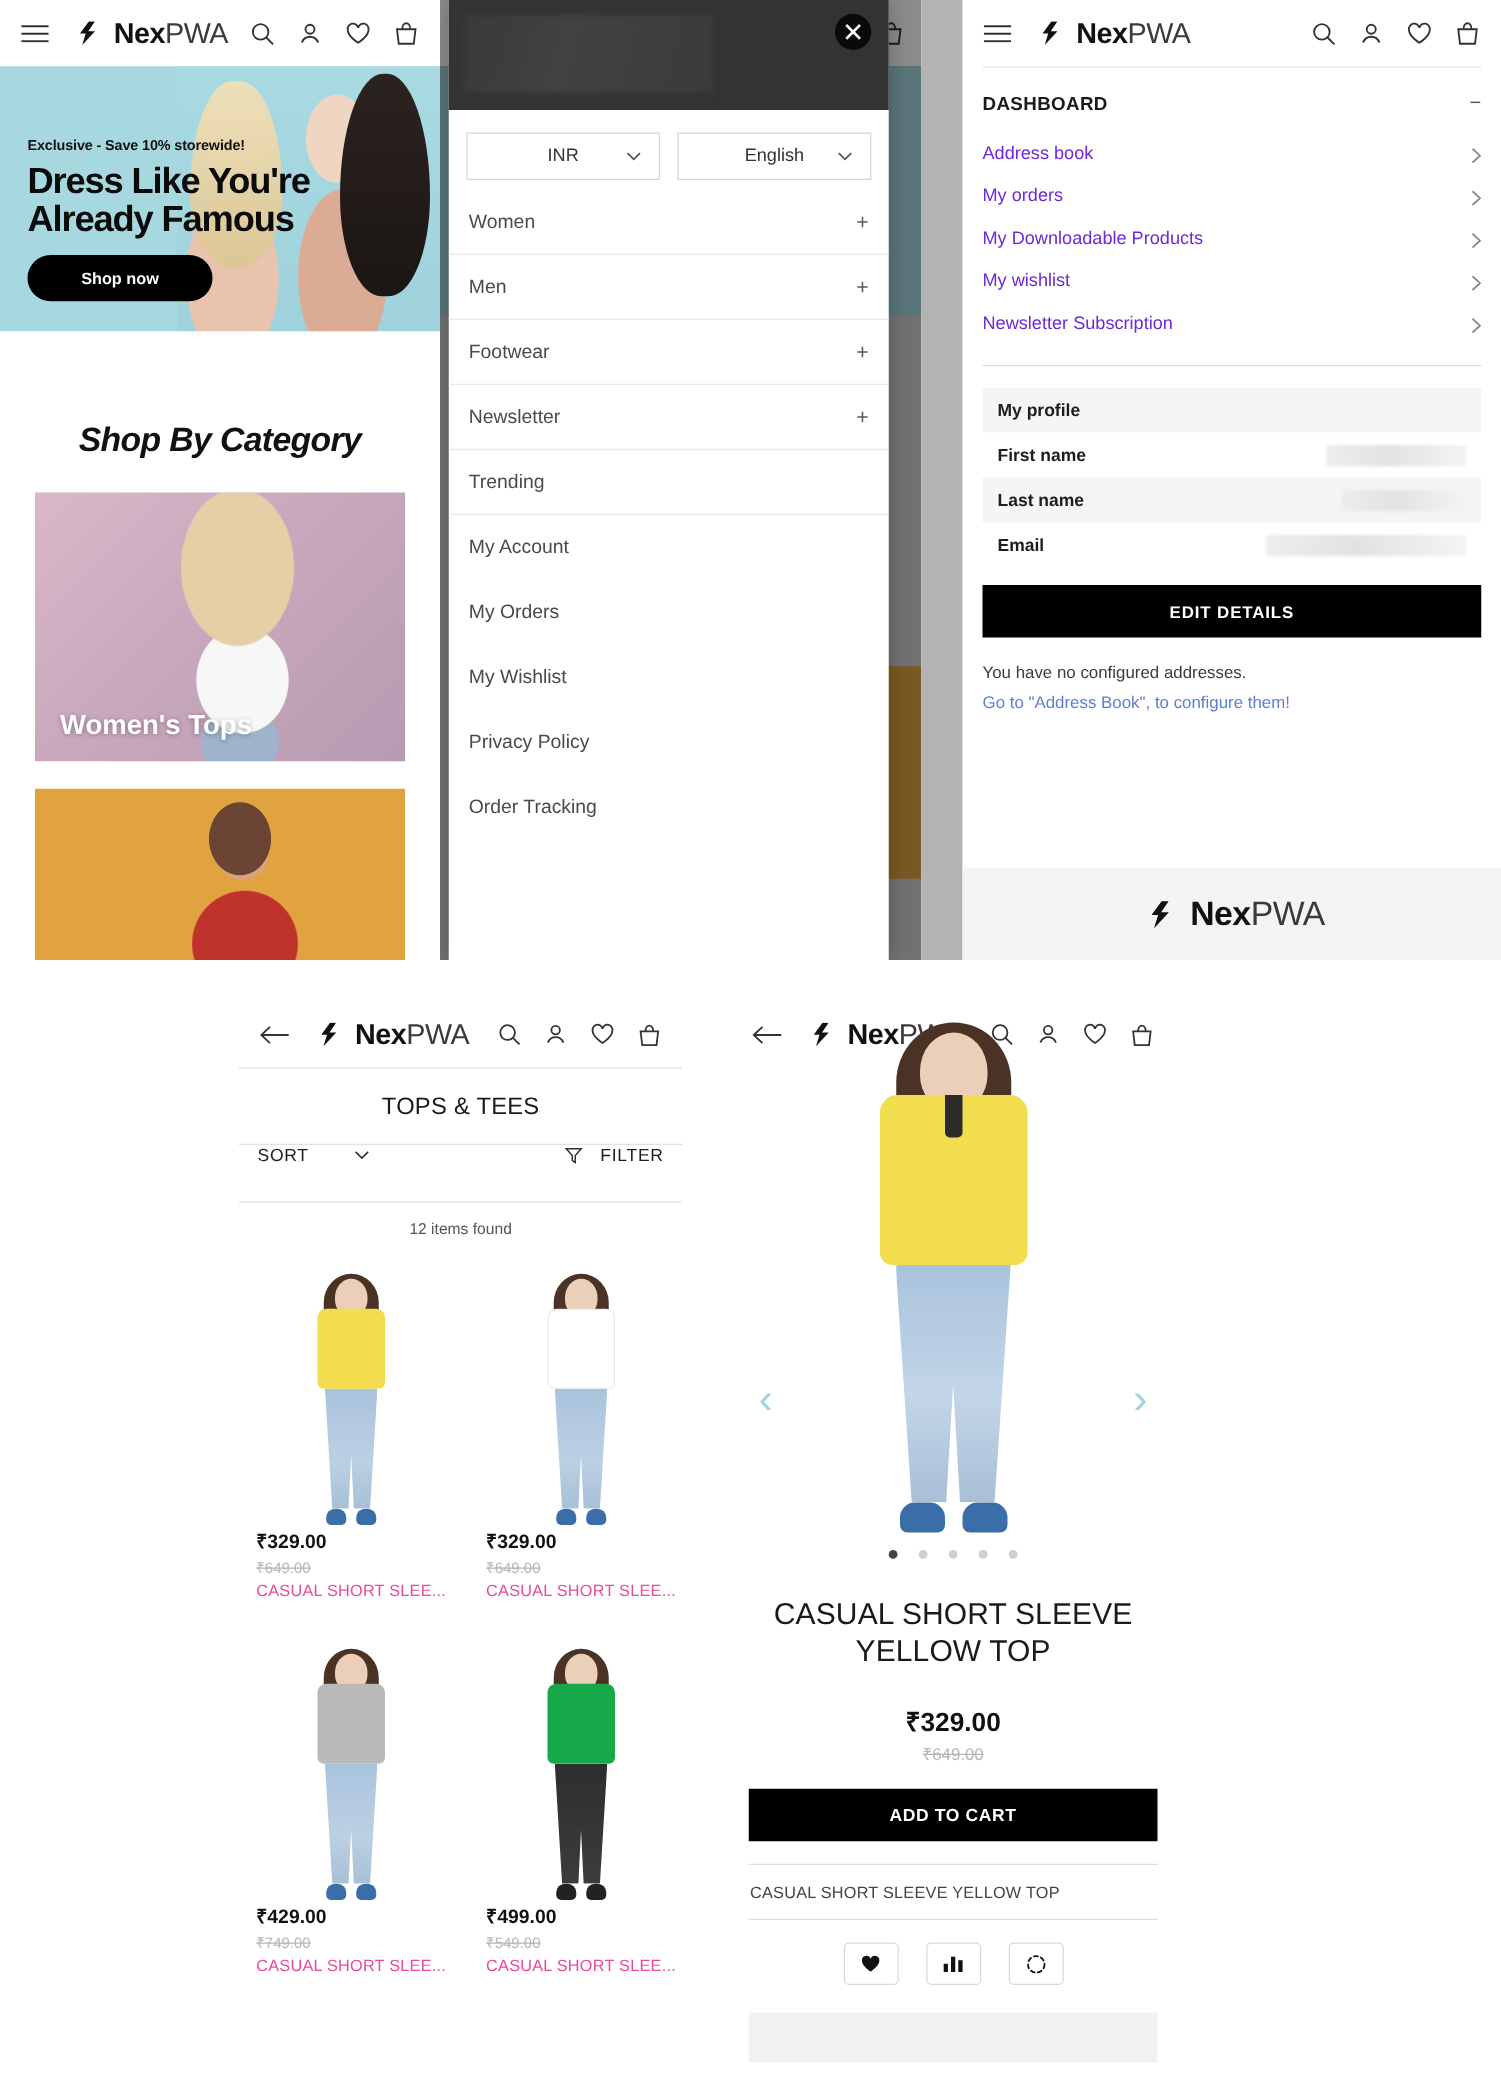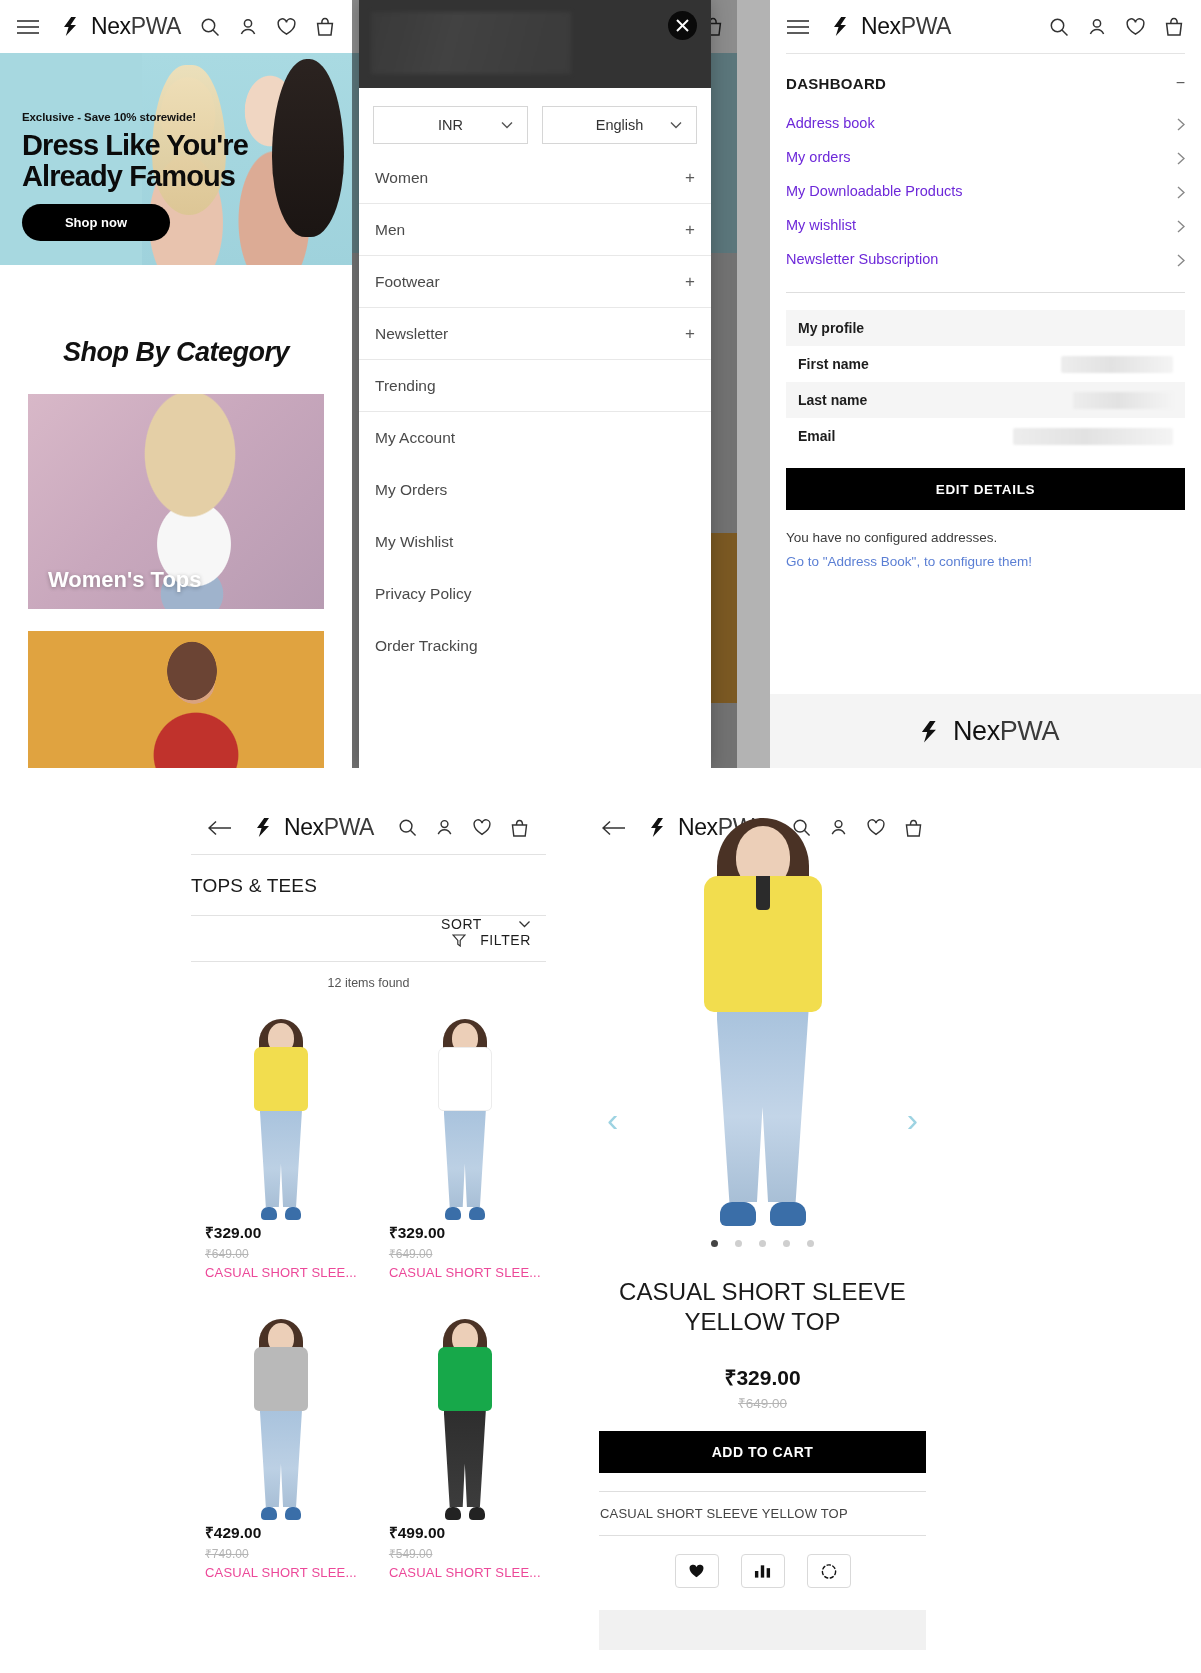--- a/index.html
+++ b/index.html
@@ -13,21 +13,21 @@
   svg { display:block; }
 
   
   .logo { display:flex; align-items:center; gap:7px; }
   .logo-mark { width:28px; height:31px; position:relative; flex:0 0 auto; }
   .logo-hex { width:28px; height:31px; background:#b8e4ef;
      clip-path:polygon(50% 0,100% 25%,100% 75%,50% 100%,0 75%,0 25%); }
   .logo-bolt { position:absolute; left:8px; top:6px; width:12px; height:19px;
      background:#111; clip-path:polygon(60% 0,100% 0,55% 42%,100% 42%,15% 100%,38% 52%,0 52%); }
   .logo-txt { font-size:23px; letter-spacing:-.4px; color:#111; }
-  .logo-txt b { font-weight:400; }
+  .logo-txt b { font-weight:700; }
   .logo-txt span { font-weight:400; color:#3a3a3a; }
 
   
   #panelA { left:0; top:0; width:352px; height:768px; }
   .a-header { height:53px; padding:0 17px; display:flex; align-items:center; background:#fff; }
   .a-header .icons { margin-left:auto; gap:18px; }
   .hero { position:relative; height:212px; background:#a7d8e0; overflow:hidden; }
   .hero-photo { position:absolute; right:0; top:0; width:210px; height:212px;
      background:
        radial-gradient(ellipse 42px 58px at 46px 62px, #f3ddc9 0 64%, transparent 66%),
@@ -129,24 +129,24 @@
   .c-foot .logo-txt { font-size:27px; }
   .c-foot .logo-mark { width:34px; height:37px; }
   .c-foot .logo-hex { width:34px; height:37px; }
   .c-foot .logo-bolt { left:10px; top:8px; width:14px; height:22px; }
 
   
   #panelD { left:191px; top:801px; width:355px; height:872px; }
   .d-header { height:53px; display:flex; align-items:center; padding:0 17px; }
   .d-header .icons { margin-left:auto; gap:18px; }
   .d-sep { height:1px; background:#e2e2e2; }
-  .d-title { font-size:19px; color:#1a1a1a; letter-spacing:.2px;
+  .d-title { text-align:center; font-size:19px; color:#1a1a1a; letter-spacing:.2px;
      padding:20px 0 18px; }
-  .d-bar { height:47px; display:flex; align-items:flex-end; padding:0 15px;
-     border-top:1px solid #e2e2e2; border-bottom:1px solid #e2e2e2;flex-direction:column; }
+  .d-bar { height:47px; display:flex; align-items:flex-start; padding:0 15px;
+     border-top:1px solid #e2e2e2; border-bottom:1px solid #e2e2e2; }
   .d-sort { font-size:14px; color:#1d1d1d; letter-spacing:.6px; cursor:pointer;
      display:flex; align-items:center; gap:36px; }
   .d-filter { margin-left:auto; display:flex; align-items:center; gap:14px;
      font-size:14px; color:#1d1d1d; letter-spacing:.6px; cursor:pointer; }
   .d-count { text-align:center; font-size:12.5px; color:#555; padding:14px 0 16px; }
   .grid { display:grid; grid-template-columns:1fr 1fr; gap:0 12px; padding:0 4px; }
   .pcard { cursor:pointer; }
   .pimg { height:215px; display:flex; align-items:flex-end; justify-content:center;
      background:#fff; }
   .model { width:70px; position:relative; }

